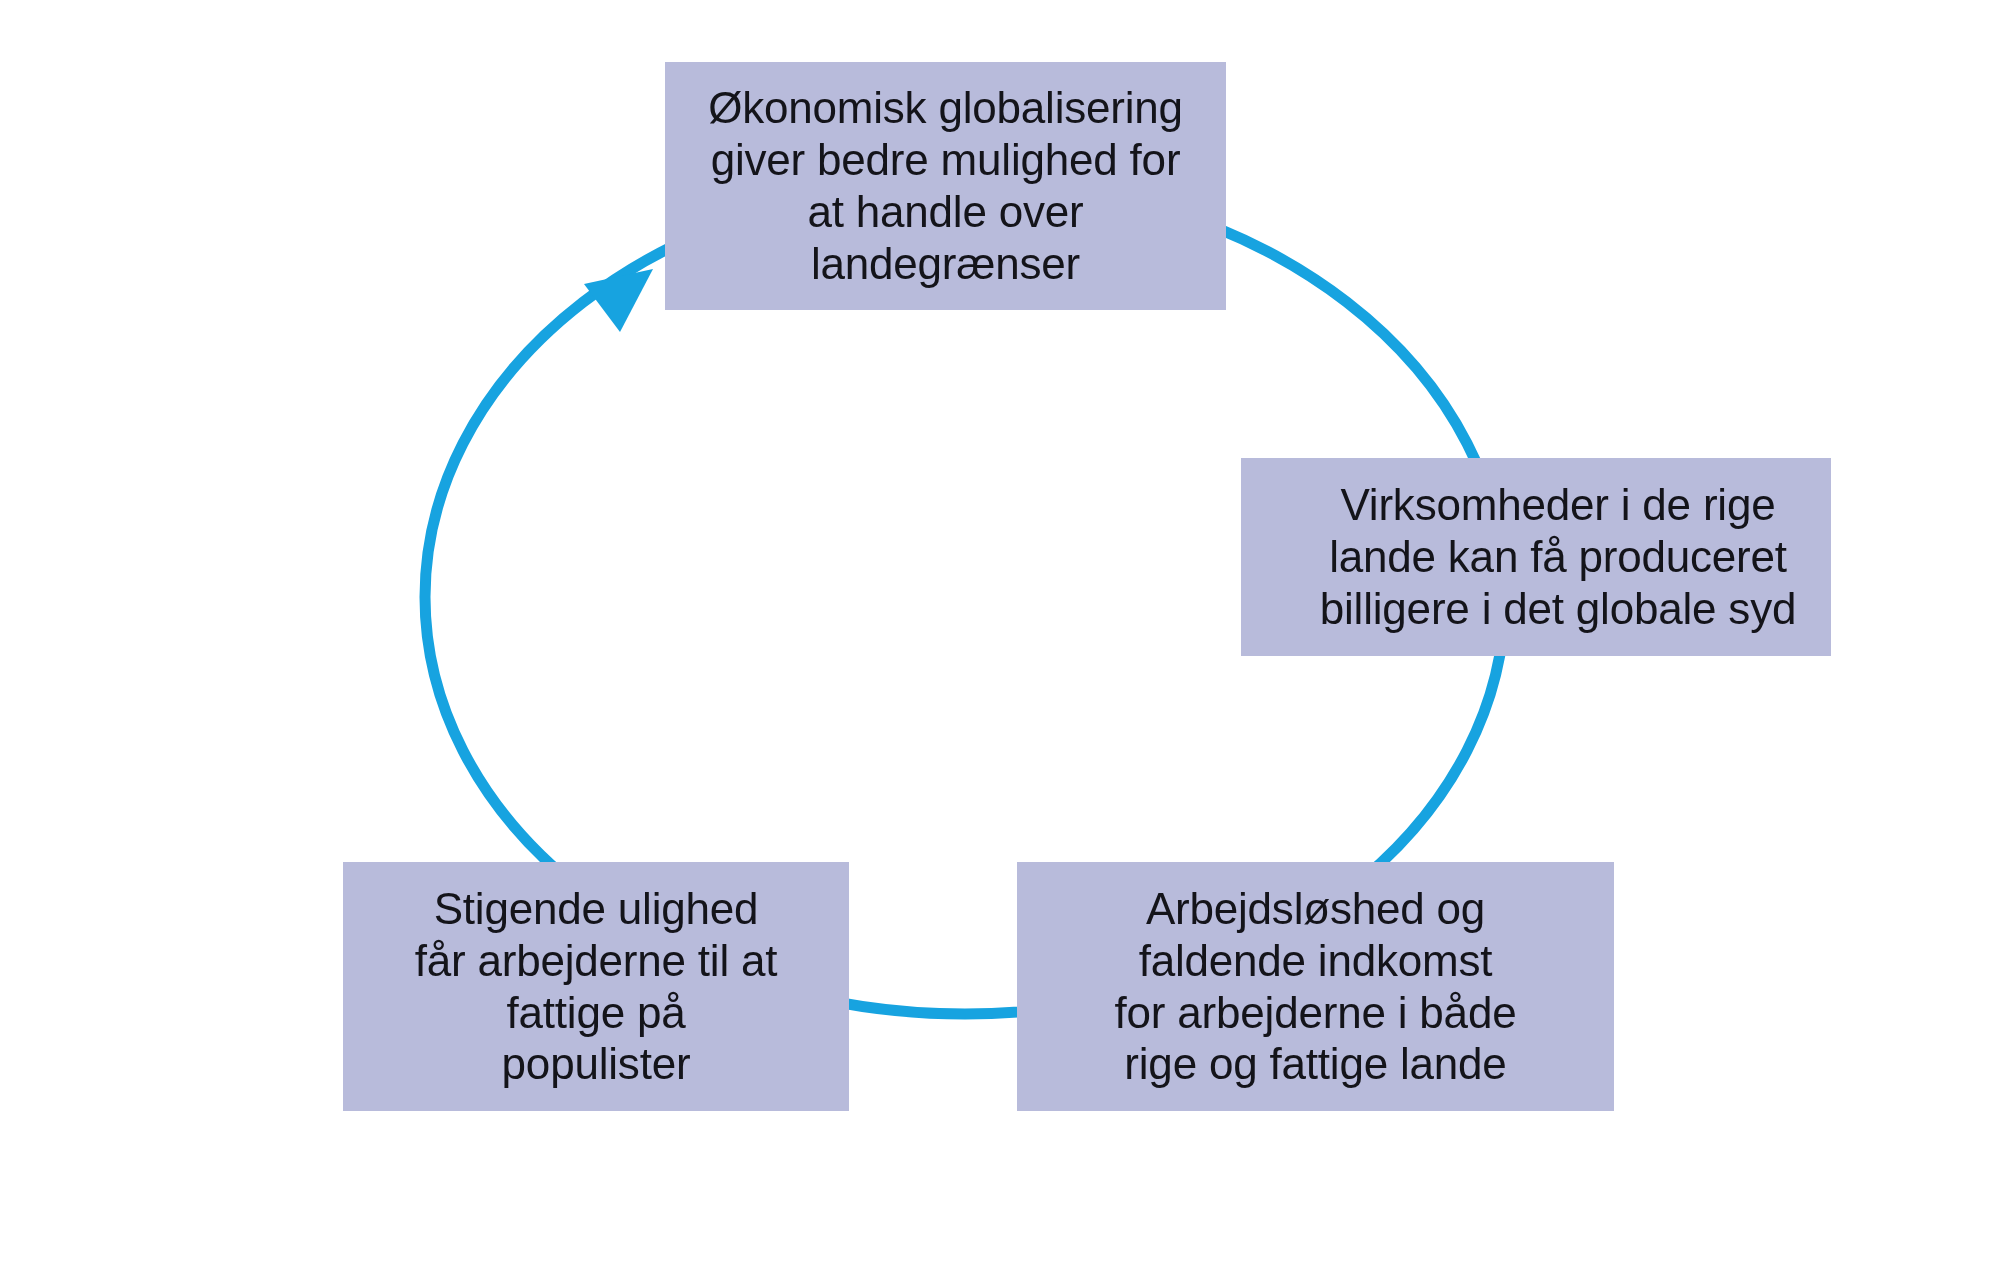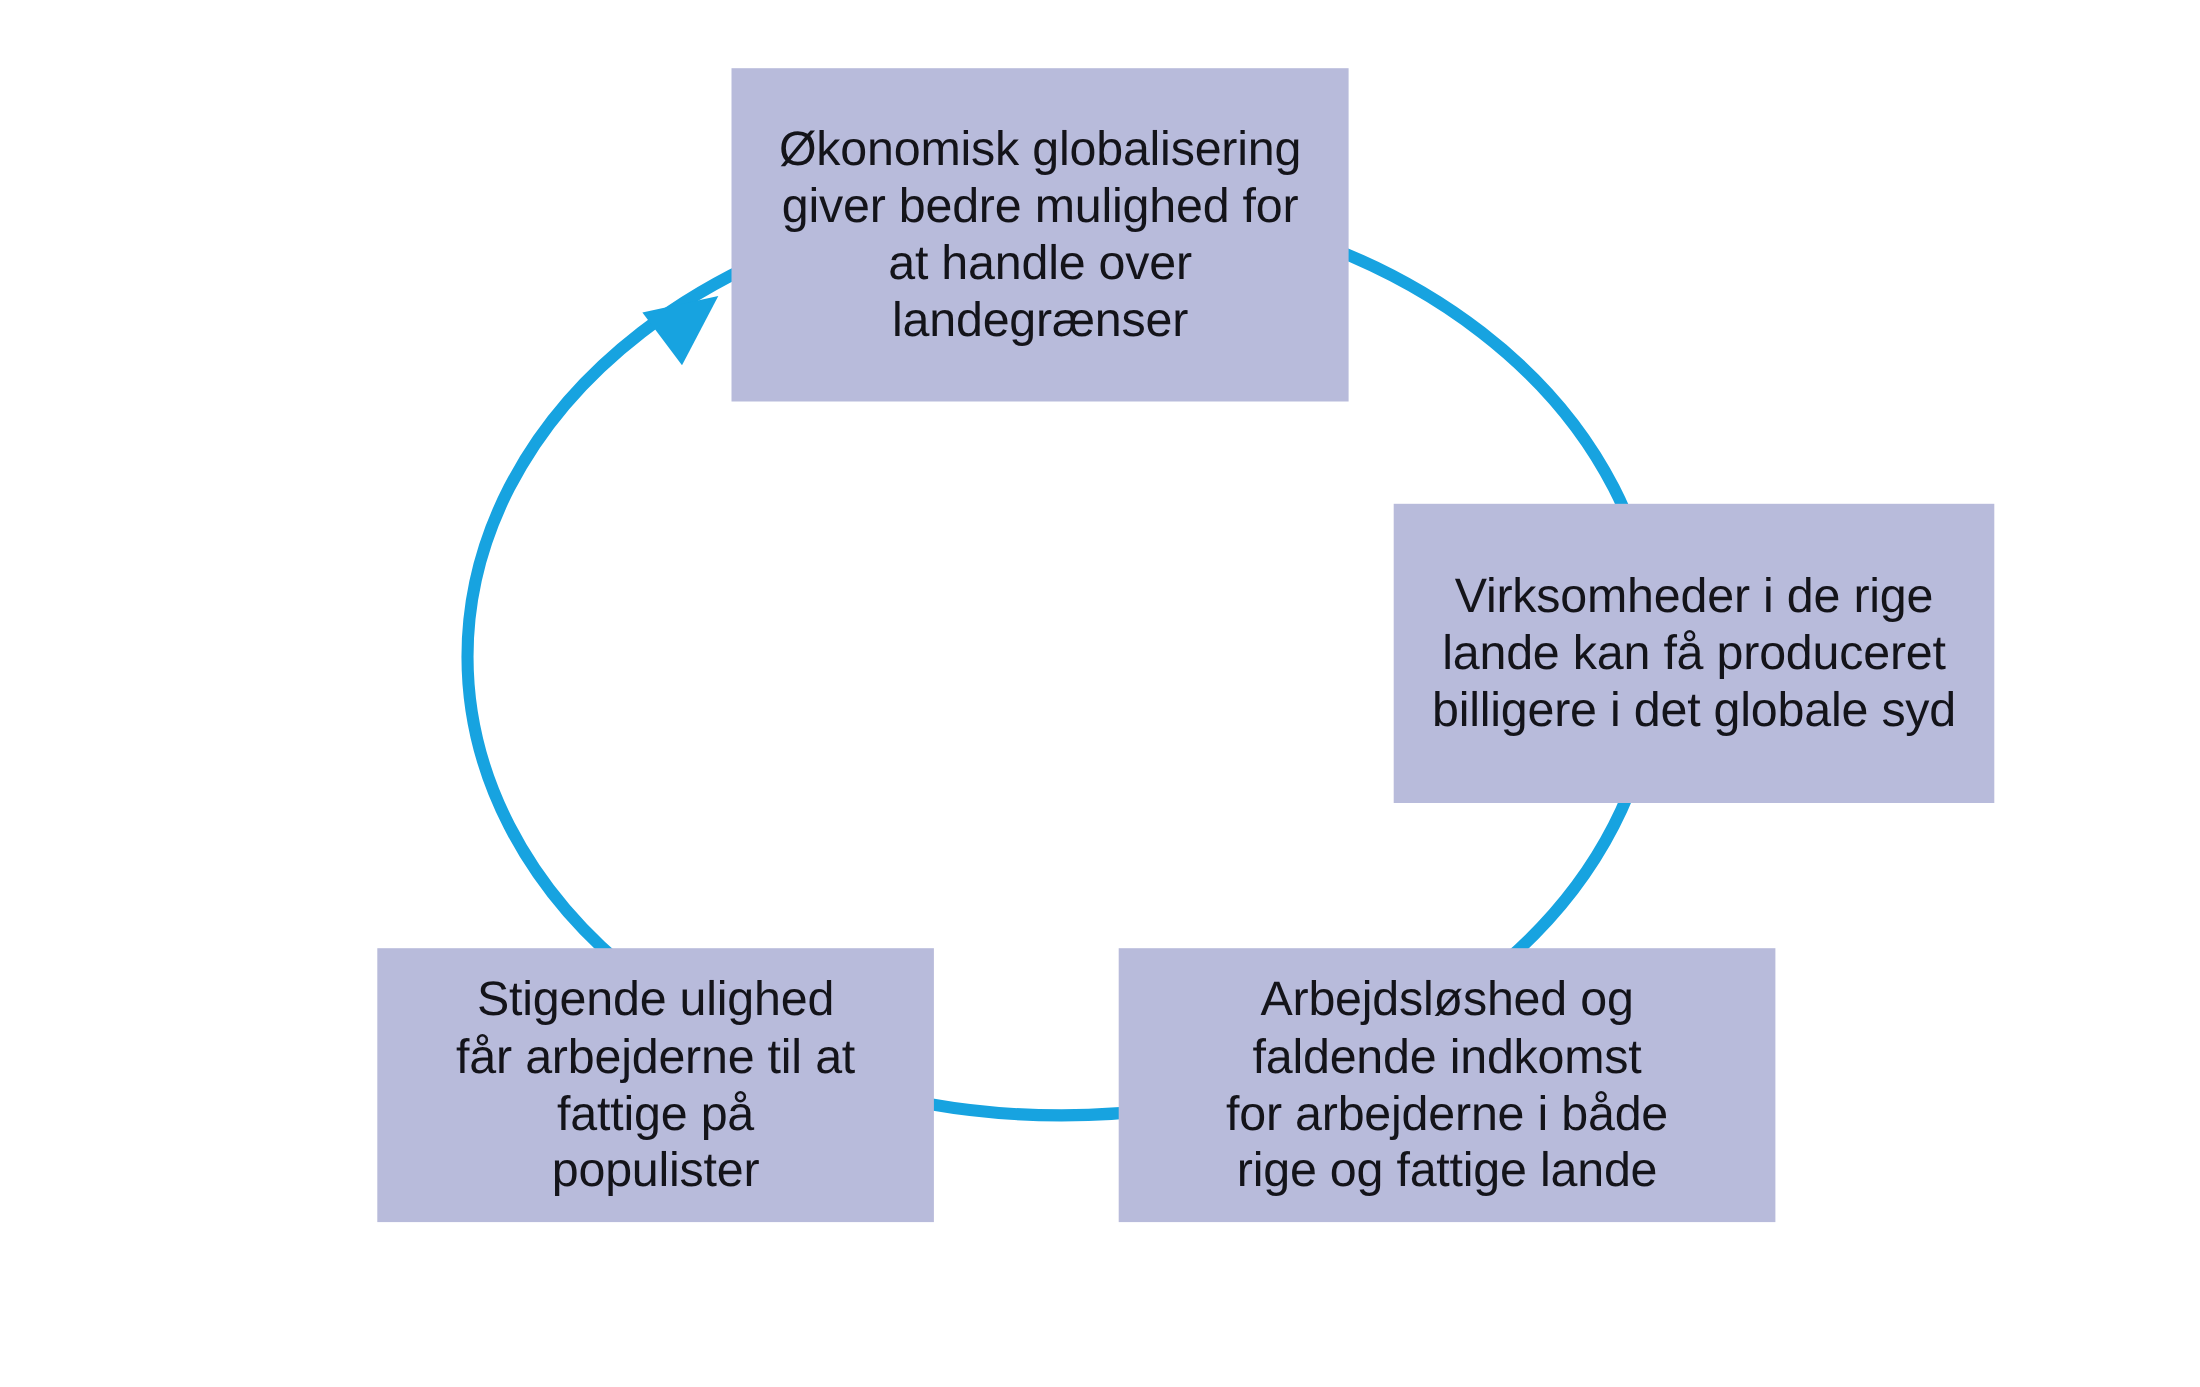--- a/index.html
+++ b/index.html
@@ -32,22 +32,22 @@
     justify-content: center;
     text-align: center;
     z-index: 1;
   }
   .node .node-text {
     white-space: pre-line;
     font-size: 44px;
     line-height: 1.18;
     letter-spacing: -0.2px;
   }
-  .node-top          { left: 665px;  top: 62px;  width: 561px; height: 303px; }
-  .node-right        { left: 1267px; top: 458px; width: 546px; height: 272px; }
+  .node-top          { left: 665px;  top: 62px;  width: 561px; height: 248px; }
+  .node-right        { left: 1241px; top: 458px; width: 546px; height: 198px; padding-left: 44px; }
   .node-bottom-right { left: 1017px; top: 862px; width: 597px; height: 249px; }
   .node-bottom-left  { left: 343px;  top: 862px; width: 506px; height: 249px; }
   .node-left         { left: 129px;  top: 457px; width: 505px; height: 250px; }
 </style>
 </head>
 <body>
 
 <div class="canvas">
 
   <svg class="arc-layer" viewBox="0 0 2000 1261" xmlns="http://www.w3.org/2000/svg">

